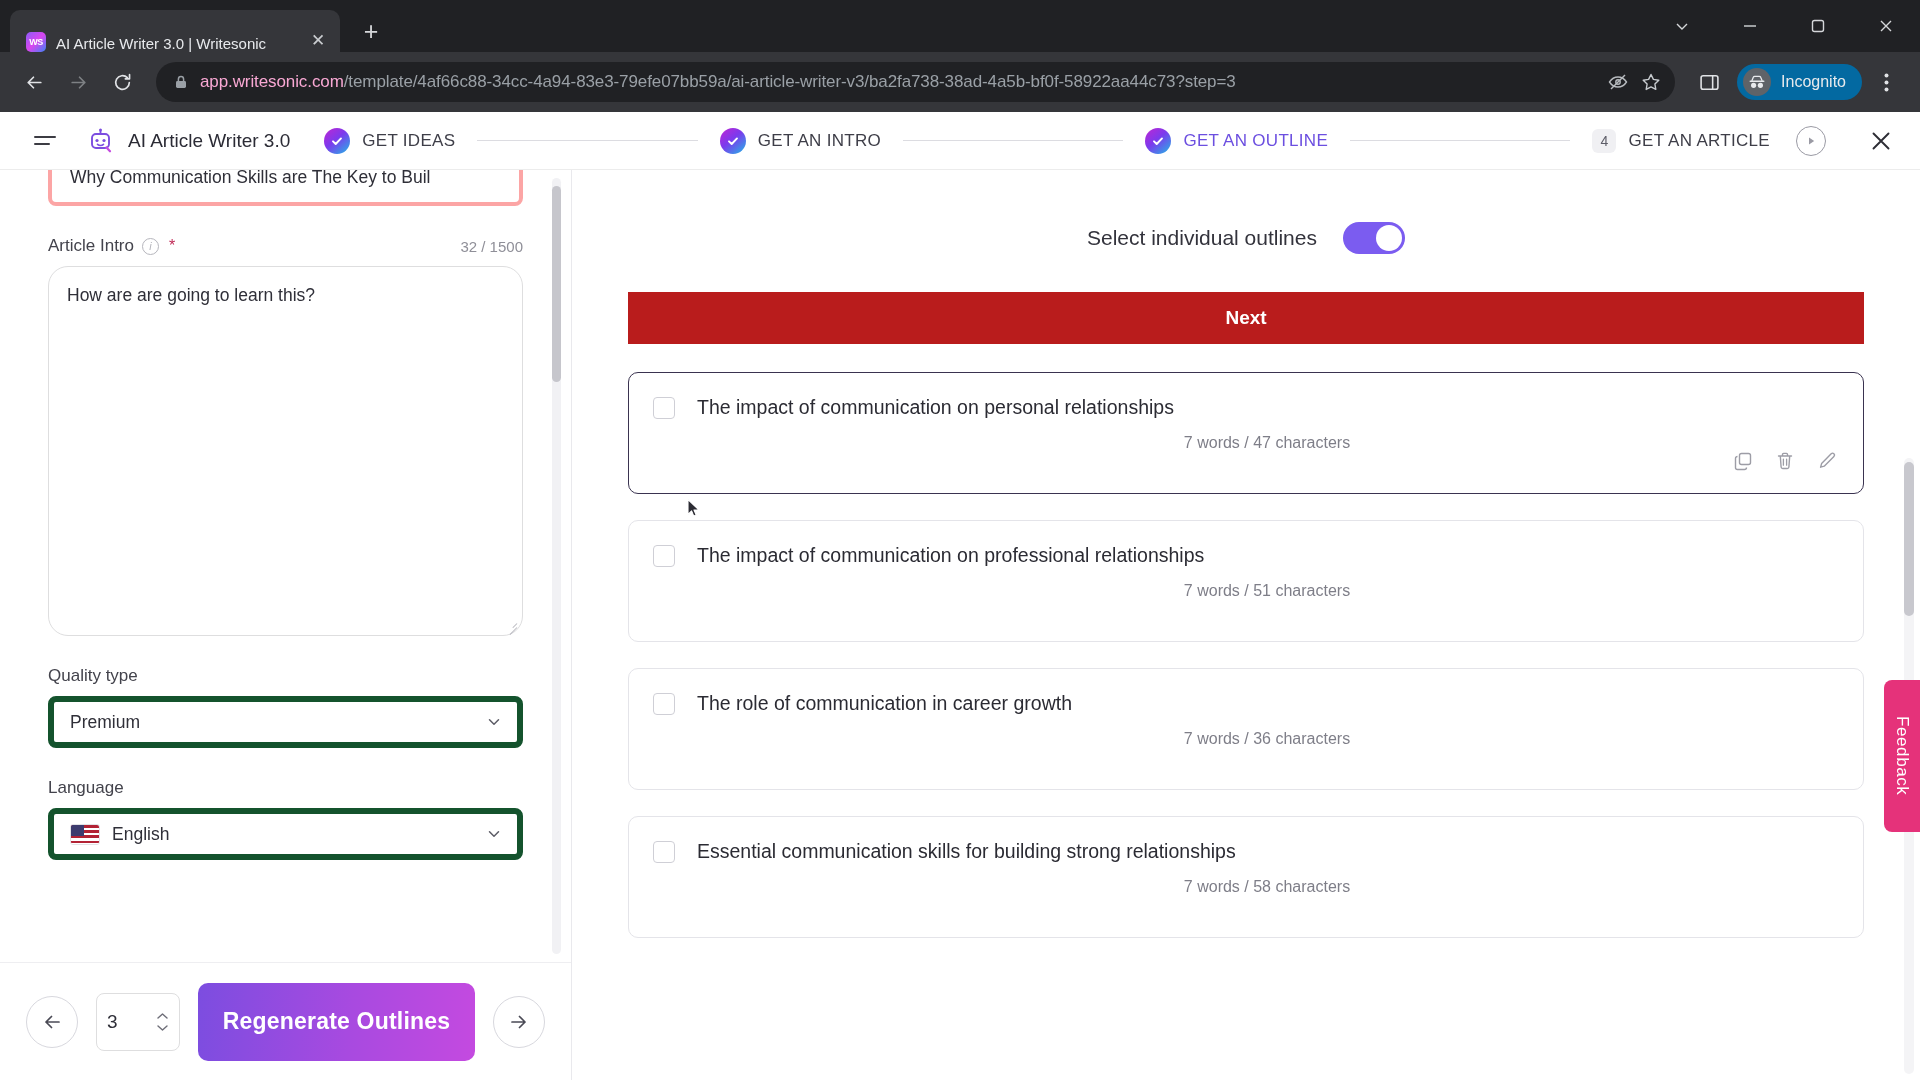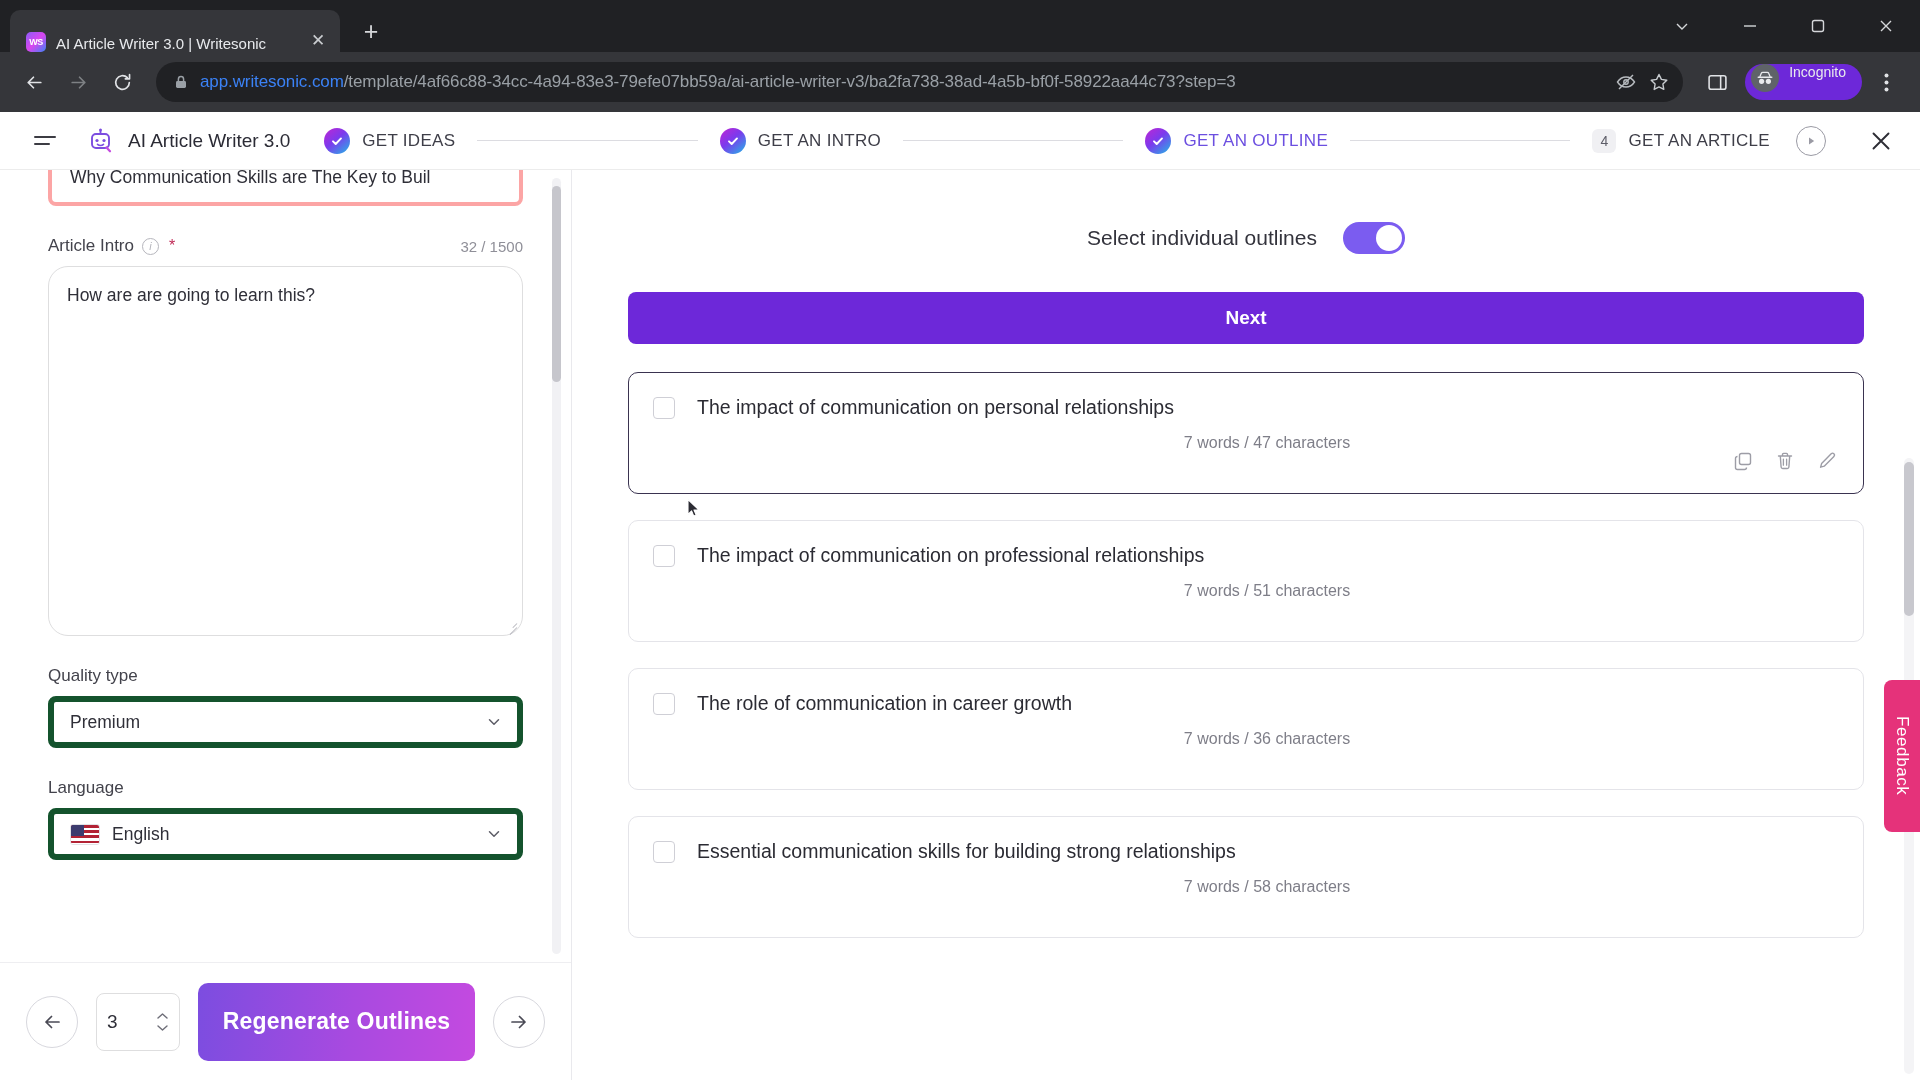--- a/index.html
+++ b/index.html
@@ -60,25 +60,25 @@
   .tb-icon.dim { color: #7e8184; }
   .omnibox {
     flex: 1; height: 40px; background: #202124; border-radius: 20px;
     display: flex; align-items: center; padding: 0 14px 0 18px; margin: 0 10px; gap: 12px;
     min-width: 0;
   }
   .omni-url {
     flex: 1; font-size: 17px; color: #9aa0a6; white-space: nowrap;
     overflow: hidden; text-overflow: ellipsis; letter-spacing: -0.1px;
   }
-  .omni-url b { color: #3b82f6; font-weight: 400; }
+  .omni-url b { color: #f9a8d4; font-weight: 400; }
   .incognito-pill {
-    height: 36px; display: flex; align-items: flex-start; gap: 10px;
-    background: #6d28d9; border-radius: 18px; padding: 0 16px 0 6px; color: #e8eaed;
-    font-size: 14px; margin-left: 4px;
+    height: 36px; display: flex; align-items: center; gap: 10px;
+    background: #0369a1; border-radius: 18px; padding: 0 16px 0 6px; color: #e8eaed;
+    font-size: 16px; margin-left: 4px;
   }
   .incog-avatar {
     width: 28px; height: 28px; border-radius: 50%; background: #5f6368;
     display: flex; align-items: center; justify-content: center;
   }
 
   
   .app { flex: 1; display: flex; flex-direction: column; background: #fff; min-height: 0; }
 
   .app-header {
@@ -231,21 +231,21 @@
   .switch {
     width: 62px; height: 32px; border-radius: 16px; background: #7b5cf0;
     position: relative; flex: 0 0 62px;
   }
   .switch .knob {
     position: absolute; right: 3px; top: 3px; width: 26px; height: 26px;
     border-radius: 50%; background: #fff;
   }
 
   .next-btn {
-    height: 52px; border-radius: 8px; background: #6d28d9; color: #fff;
+    height: 52px; border-radius: 0; background: #b91c1c; color: #fff;
     display: flex; align-items: center; justify-content: center;
     font-size: 19px; font-weight: 700; margin-bottom: 28px;
   }
 
   .outline-card {
     border: 1px solid #e4e4e9; border-radius: 10px; padding: 22px 26px 20px 24px;
     margin-bottom: 26px; position: relative; background: #fff; min-height: 122px;
   }
   .outline-card.selected { border: 1.6px solid #3a3350; }
   .oc-top { display: flex; align-items: flex-start; gap: 22px; }

